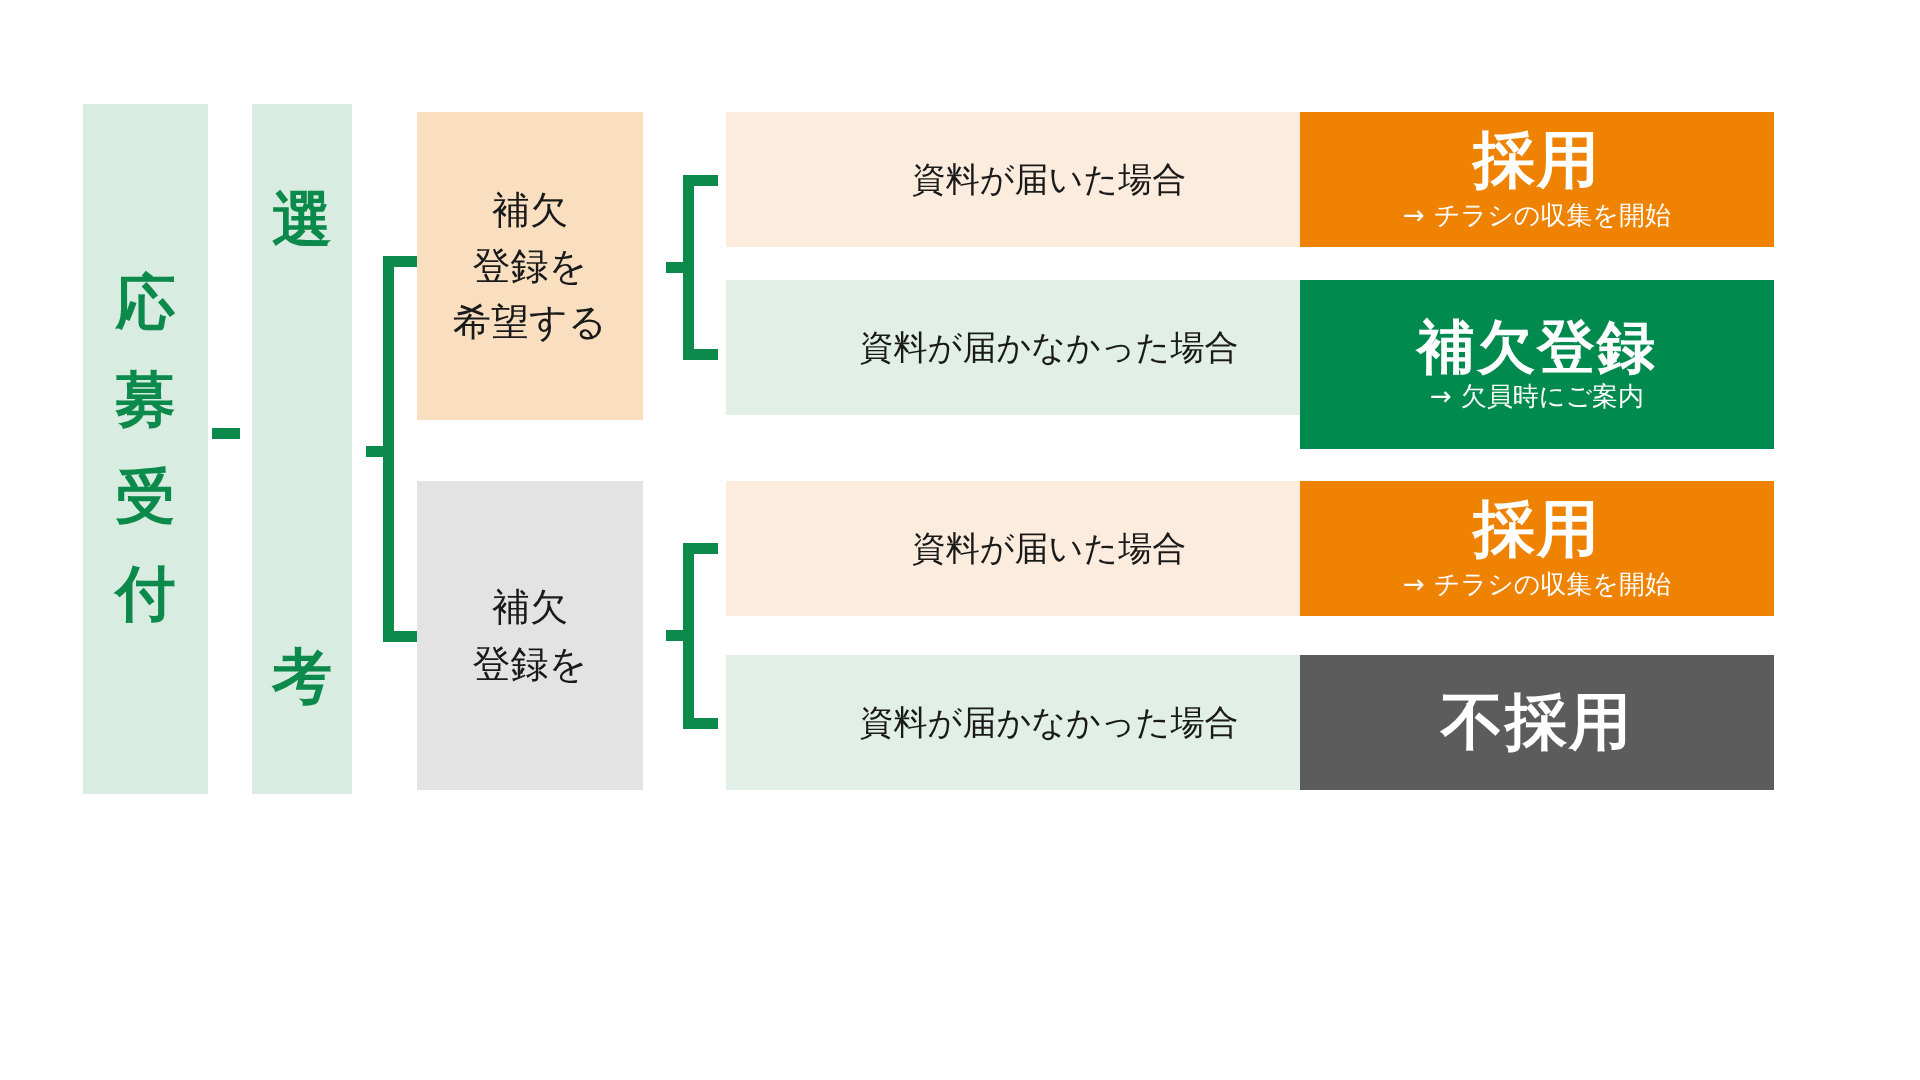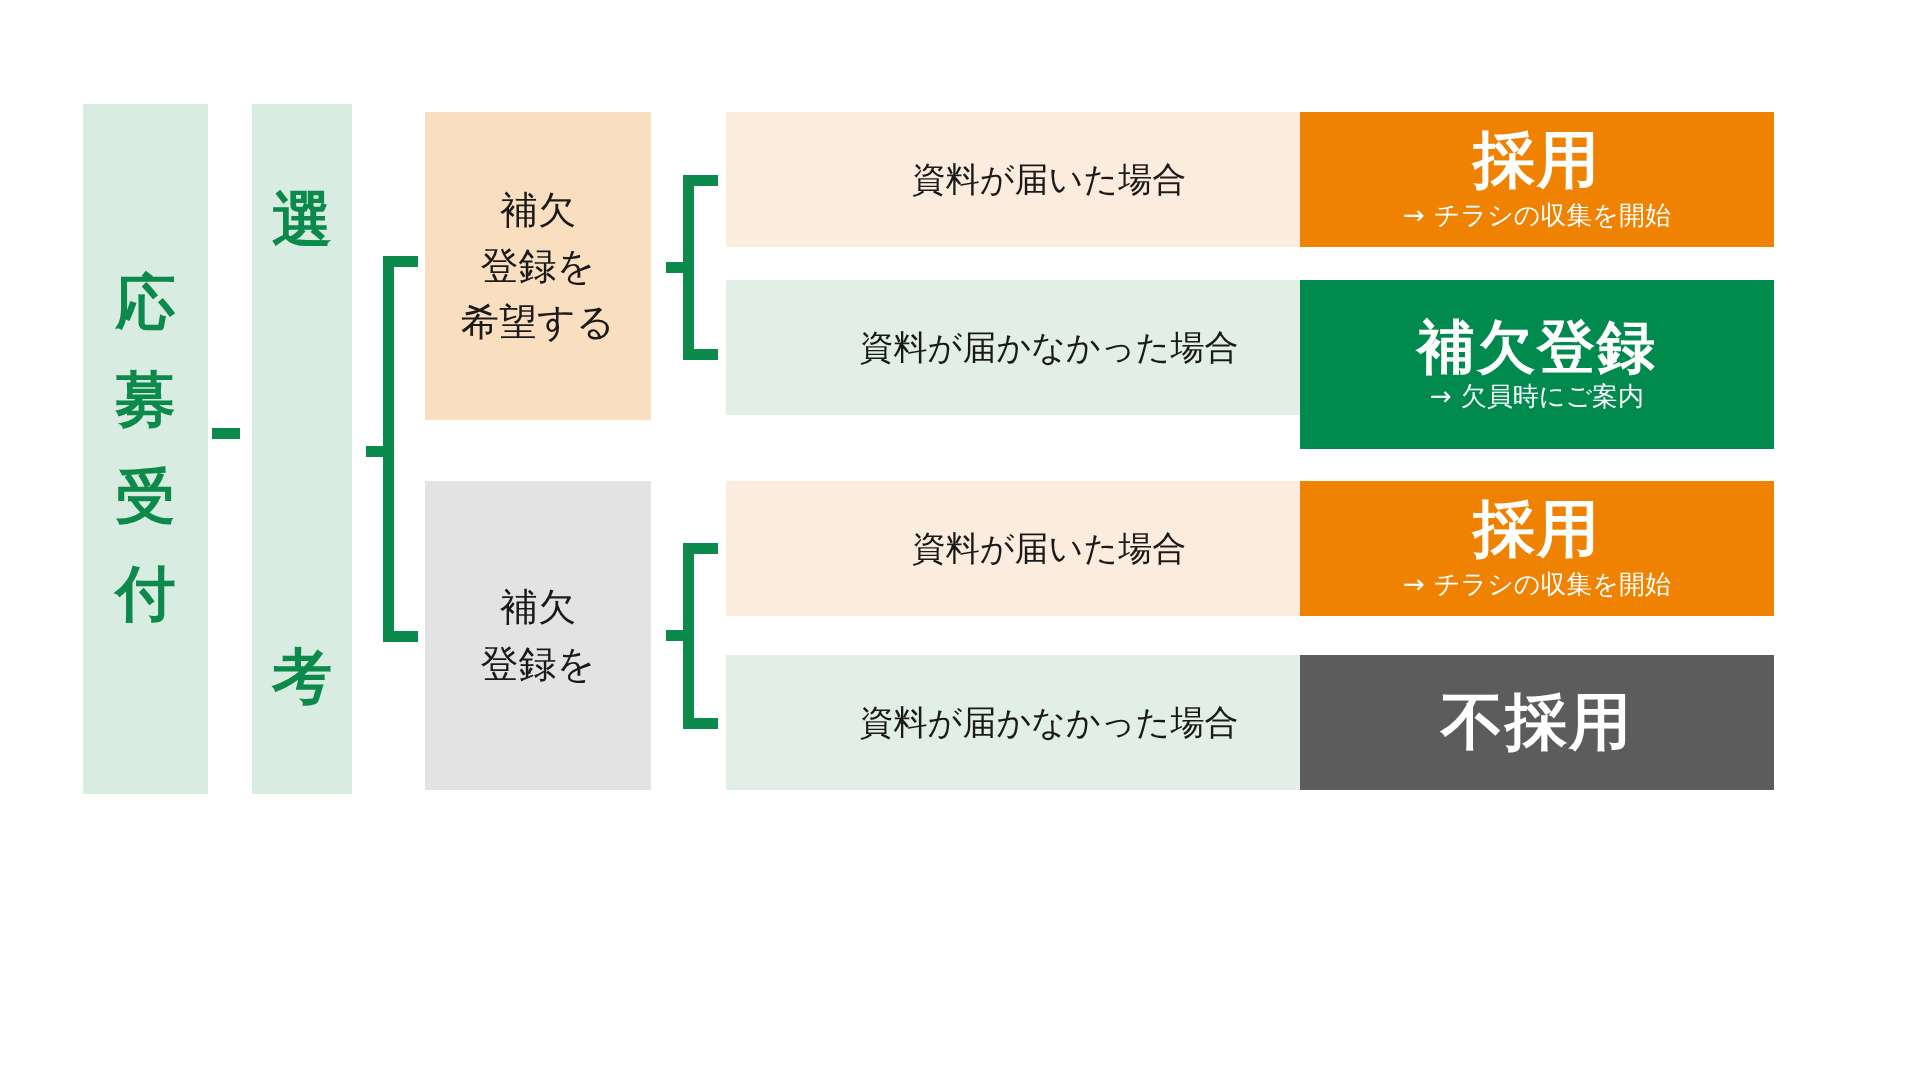--- a/index.html
+++ b/index.html
@@ -34,21 +34,20 @@
   .choice{
     position:absolute;
     display:flex;
     flex-direction:column;
     align-items:center;
     justify-content:center;
     color:#1a1a1a;
     font-weight:400;
     line-height:1.48;
     text-align:center;
-    margin-left:8px;
   }
   .choice .ln{display:block;white-space:nowrap;}
 
   
   .cond{
     position:absolute;
     display:flex;
     align-items:center;
     justify-content:center;
     color:#1a1a1a;

